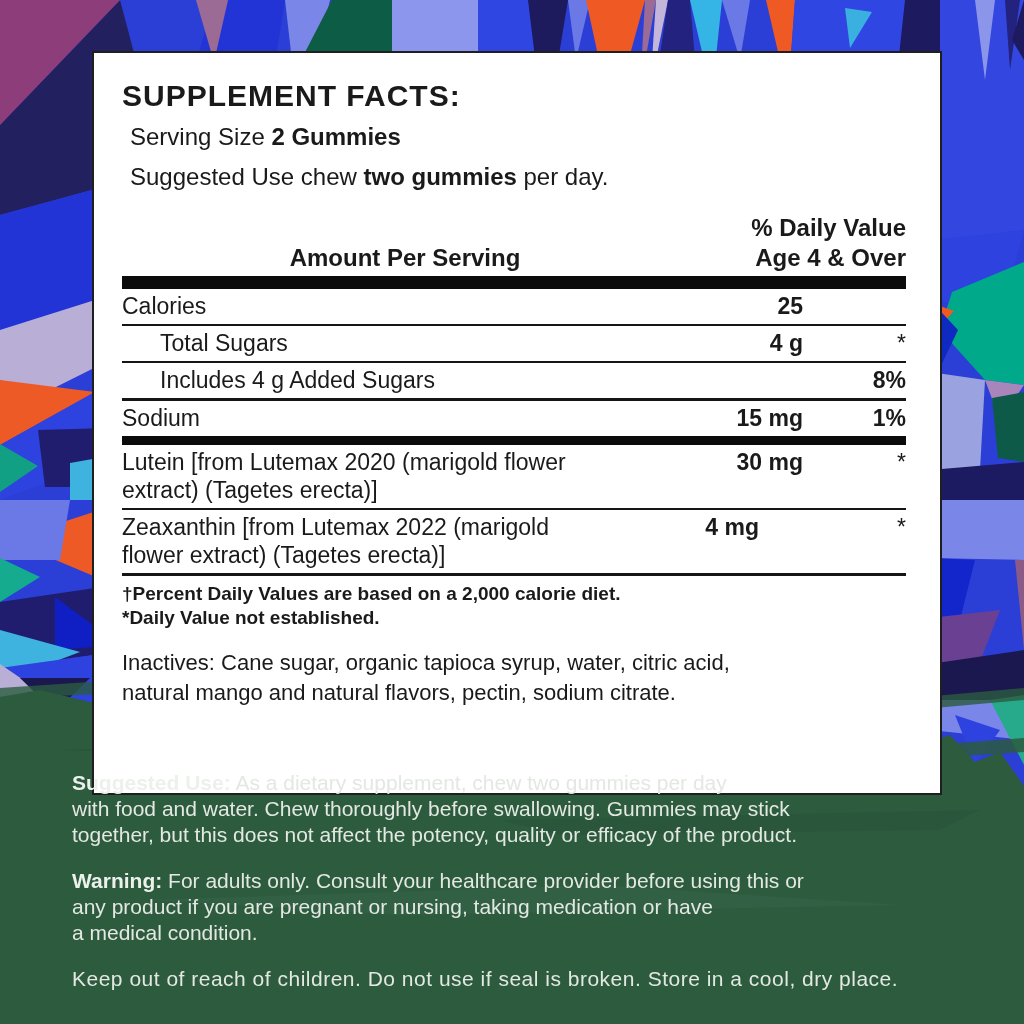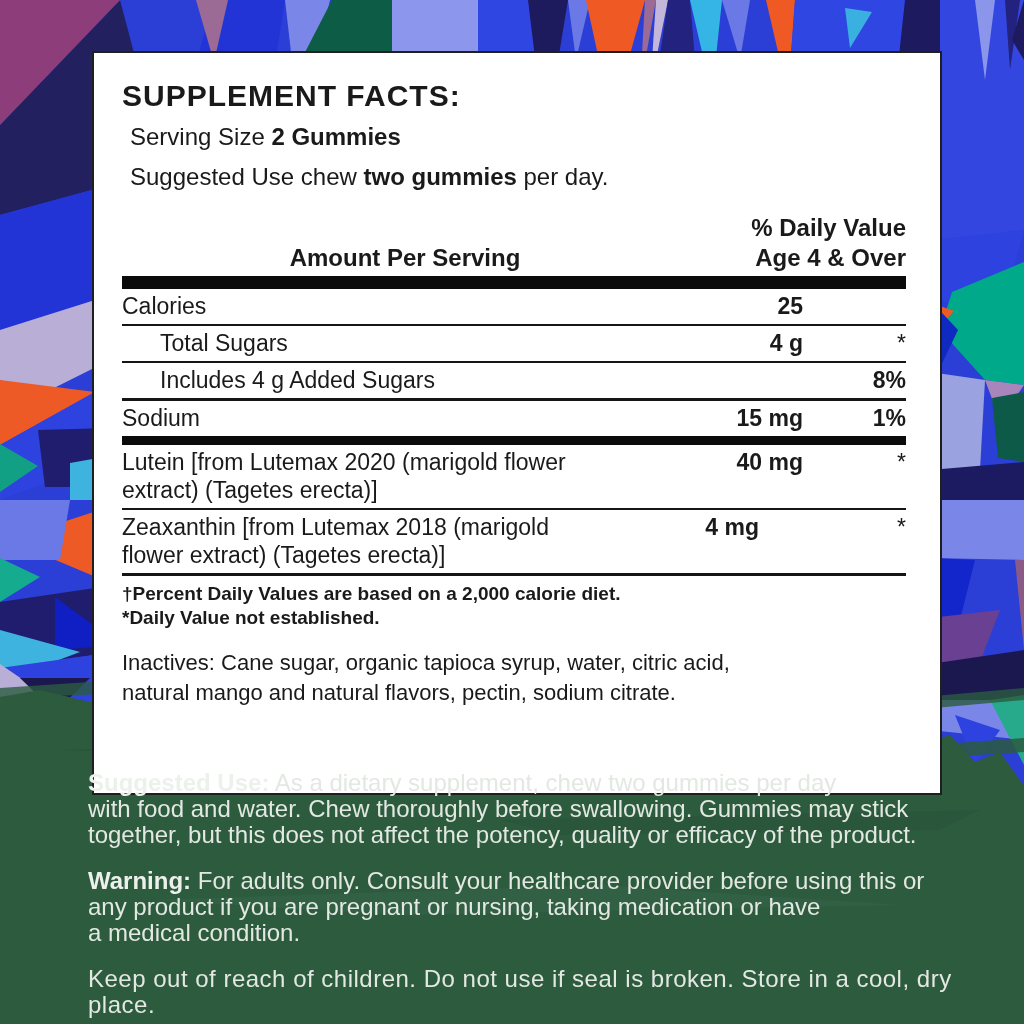--- a/index.html
+++ b/index.html
@@ -40,22 +40,22 @@
   .row.b3{border-bottom-width:3px;gap:44px;}
   .row.b9{border-bottom:9px solid #0b0b0b;}
   .sup{font-size:15px;position:relative;top:-6px;font-weight:700;}
 
   .footnotes{margin-top:6px;font-size:19px;line-height:24px;}
   .footnotes p{margin:0;font-weight:bold;}
   .inactives{margin-top:18px;font-size:22px;line-height:30px;white-space:pre-line;}
 
   
   .bottom{
-    position:absolute;left:88px;top:770px;width:866px;
-    color:#e3e8e2;font-size:24px;line-height:26px;
+    position:absolute;left:72px;top:770px;width:866px;
+    color:#e3e8e2;font-size:21px;line-height:26px;
   }
   .bottom p{margin:0;white-space:pre-line;}
   .bottom p + p{margin-top:20px;}
   .bottom b{font-weight:700;color:#edf1ec;}
   .storage{margin-top:20px !important;letter-spacing:0.5px;}
 </style>
 </head>
 <body>
 
 <div class="stage">
@@ -175,26 +175,26 @@
 
       <div class="row b9">
         <div class="c-label">Sodium</div>
         <div class="c-amt">15 mg</div>
         <div class="c-dv"><span>1%</span></div>
       </div>
 
       <div class="row dv-ast">
         <div class="c-label">Lutein [from Lutemax 2020 (marigold flower
 extract) (Tagetes erecta)]</div>
-        <div class="c-amt">40 mg</div>
+        <div class="c-amt">30 mg</div>
         <div class="c-dv"><span>*</span></div>
       </div>
 
       <div class="row dv-ast b3">
-        <div class="c-label">Zeaxanthin [from Lutemax 2018 (marigold
+        <div class="c-label">Zeaxanthin [from Lutemax 2022 (marigold
 flower extract) (Tagetes erecta)]</div>
         <div class="c-amt">4 mg</div>
         <div class="c-dv"><span>*</span></div>
       </div>
     </div>
 
     <div class="footnotes">
       <p>†Percent Daily Values are based on a 2,000 calorie diet.</p>
       <p>*Daily Value not established.</p>
     </div>

